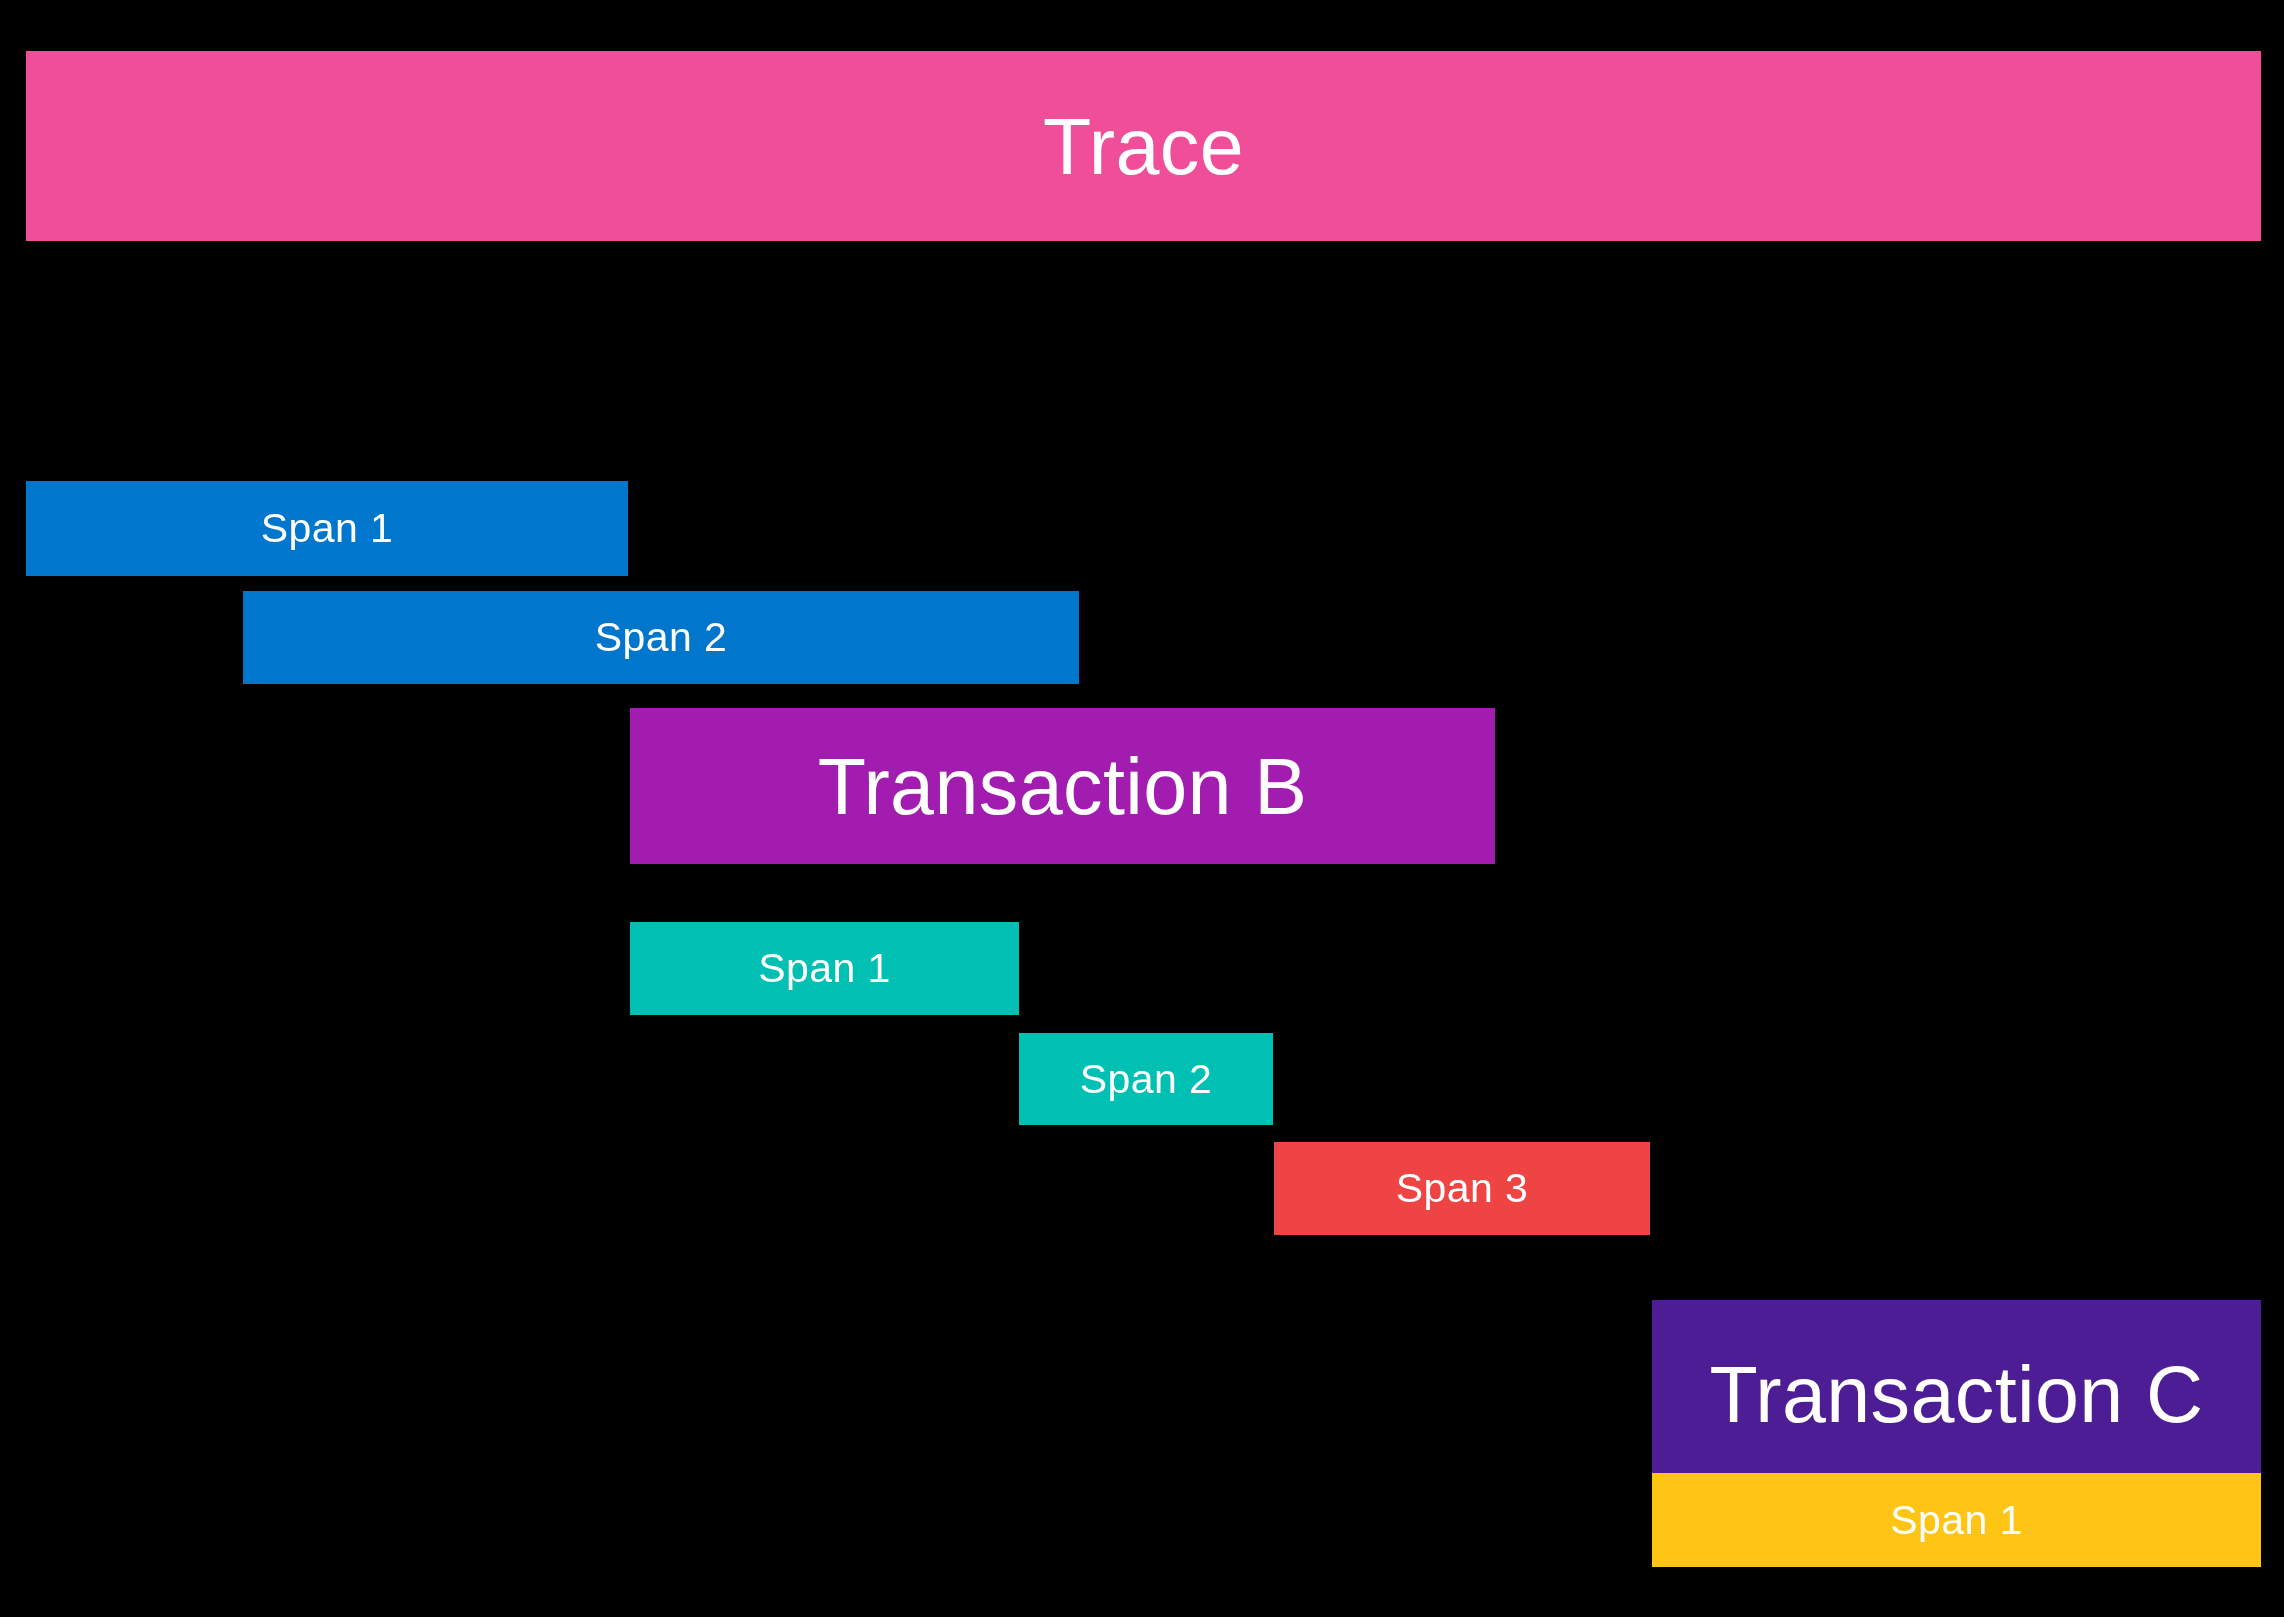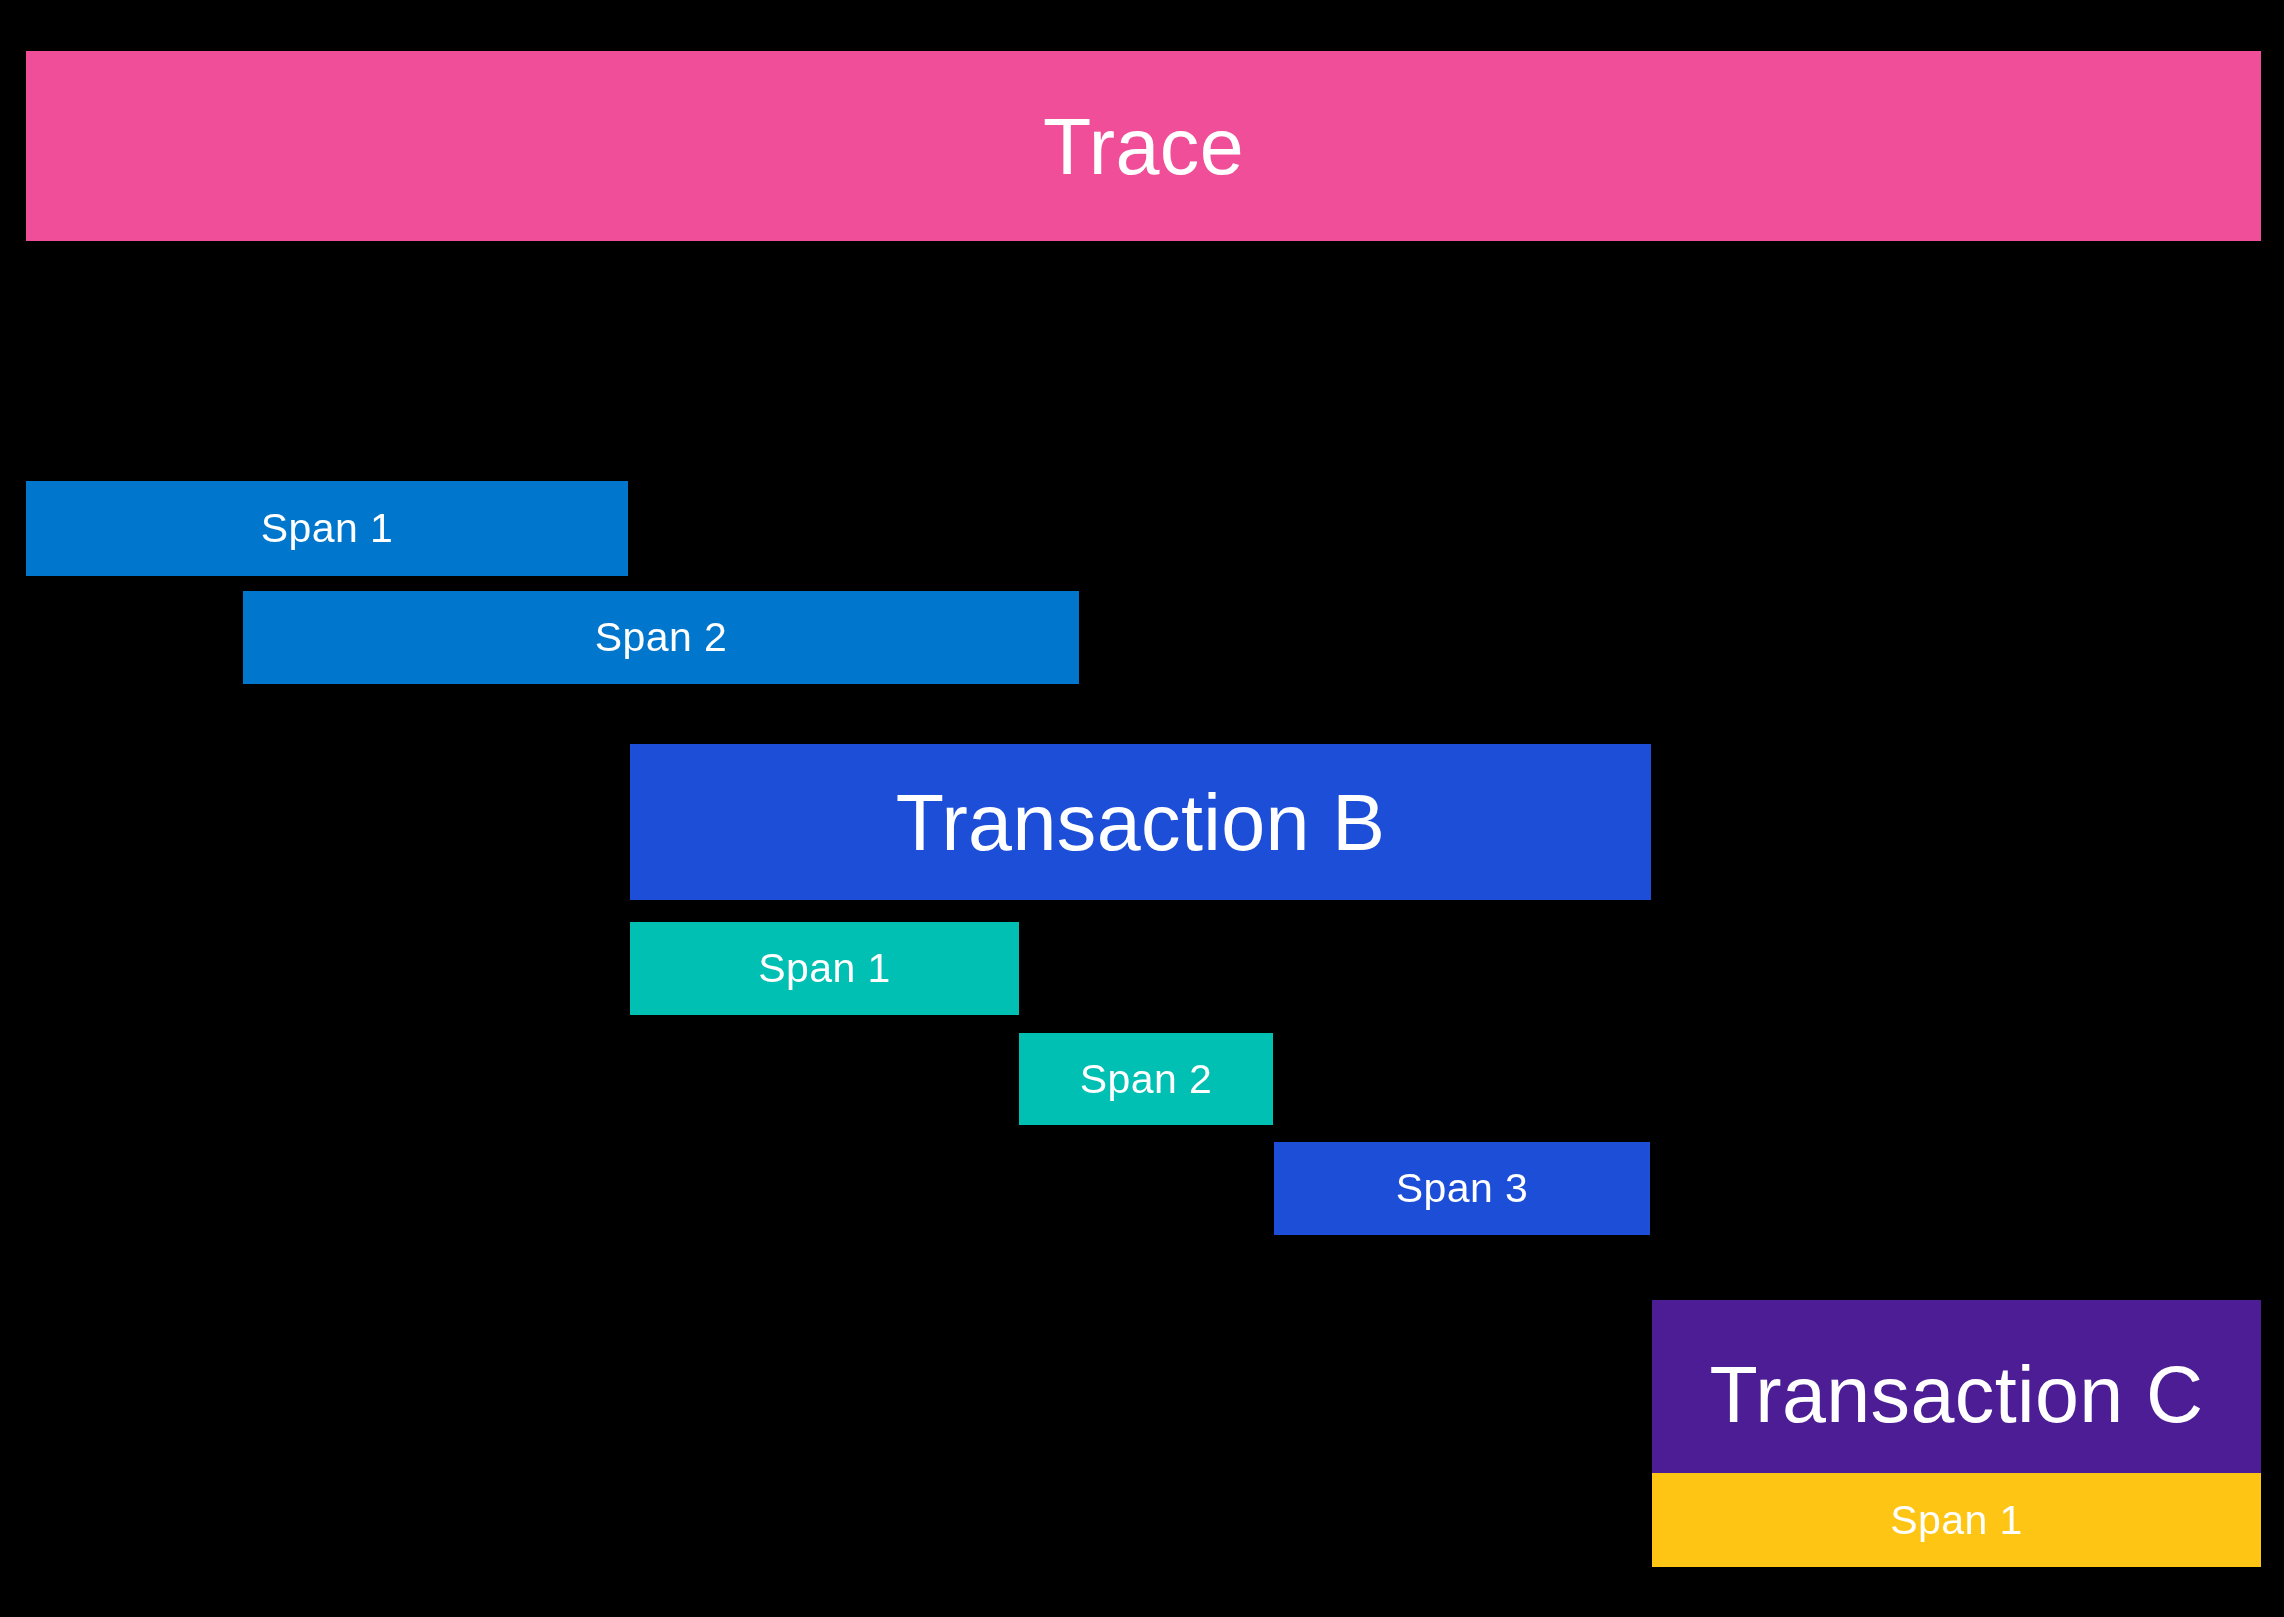--- a/index.html
+++ b/index.html
@@ -38,30 +38,30 @@
     <span class="bar-label">Trace</span>
   </div>
 
   <div class="bar bar--sm" style="left: 26px; top: 481px; width: 602px; height: 95px; background: rgb(0, 119, 204);">
     <span class="bar-label">Span 1</span>
   </div>
   <div class="bar bar--sm" style="left: 243px; top: 591px; width: 836px; height: 93px; background: rgb(0, 119, 204);">
     <span class="bar-label">Span 2</span>
   </div>
 
-  <div class="bar bar--lg" style="left: 630px; top: 744px; width: 1021px; height: 156px; background: #1d4ed8;">
+  <div class="bar bar--lg" style="left: 630px; top: 708px; width: 865px; height: 156px; background: #a21caf;">
     <span class="bar-label">Transaction B</span>
   </div>
   <div class="bar bar--sm" style="left: 630px; top: 922px; width: 389px; height: 93px; background: rgb(0, 191, 179);">
     <span class="bar-label">Span 1</span>
   </div>
   <div class="bar bar--sm" style="left: 1019px; top: 1033px; width: 254px; height: 92px; background: rgb(0, 191, 179);">
     <span class="bar-label">Span 2</span>
   </div>
-  <div class="bar bar--sm" style="left: 1274px; top: 1142px; width: 376px; height: 93px; background: #1d4ed8;">
+  <div class="bar bar--sm" style="left: 1274px; top: 1142px; width: 376px; height: 93px; background: #ef4444;">
     <span class="bar-label">Span 3</span>
   </div>
 
   <div class="bar bar--lg" style="left: 1652px; top: 1300px; width: 609px; height: 188px; background: #4c1d95;">
     <span class="bar-label">Transaction C</span>
   </div>
   <div class="bar bar--sm" style="left: 1652px; top: 1473px; width: 609px; height: 94px; background: rgb(254, 197, 20);">
     <span class="bar-label">Span 1</span>
   </div>
 

